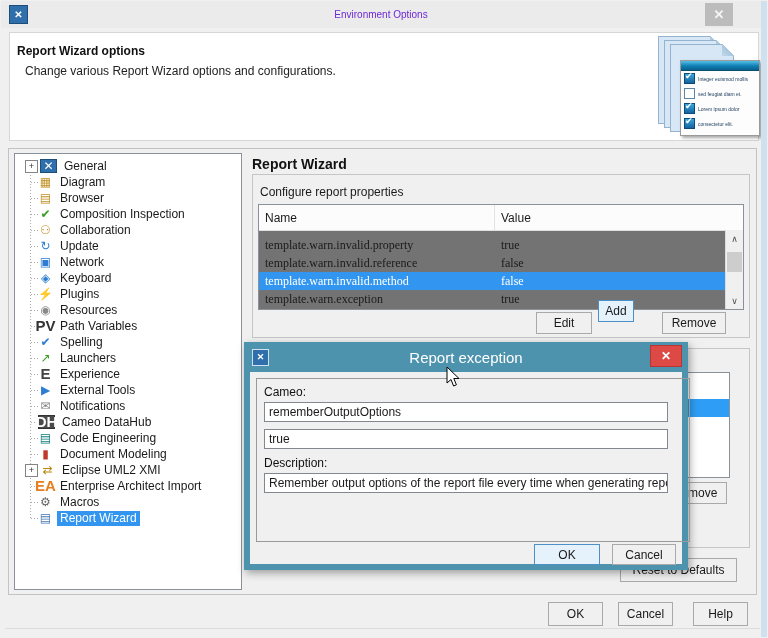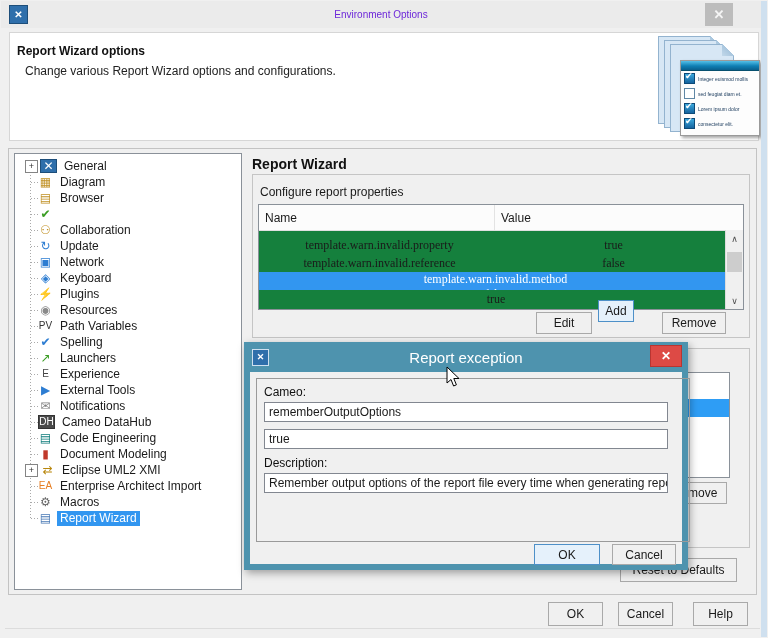--- a/index.html
+++ b/index.html
@@ -46,41 +46,41 @@
     background:repeating-linear-gradient(to bottom,#aaa 0 1px,transparent 1px 3px);}
   .tree{position:absolute;left:0;top:4px;right:0;}
   .tree-row{height:16px;display:flex;align-items:center;position:relative;padding-left:10px;white-space:nowrap;}
   .tree-row::before{content:"";position:absolute;left:16px;top:8px;width:9px;height:1px;
     background:repeating-linear-gradient(to right,#aaa 0 1px,transparent 1px 3px);}
   .expander{display:none;width:11px;height:11px;border:1px solid #848484;background:#fff;margin-right:2px;flex:none;
     align-items:center;justify-content:center;font-size:9px;line-height:9px;color:#333;z-index:1;}
   .exp-spacer{width:13px;flex:none;}
   .tree-icon{width:15px;height:14px;margin-right:4px;flex:none;display:flex;align-items:center;justify-content:center;
     font-size:12px;line-height:14px;z-index:1;background:#fff;}
-  .tree-icon.txt{font-size:10px;font-weight:normal;}
+  .tree-icon.txt{font-size:15px;font-weight:bold;}
   .tree-label{padding:0 3px;line-height:15px;}
   .tree-label.selected{background:#3296f0;color:#fff;}
 
   
   .rw-heading{left:252px;top:156px;font-size:14px;font-weight:bold;color:#111;}
   .group1{left:252px;top:174px;width:496px;height:162px;border:1px solid #c5c5c5;}
   .group1-label{left:260px;top:185px;}
-  .ptable{left:258px;top:204px;width:484px;height:104px;border:1px solid #8a9199;background:#15803d;text-align:center;}
+  .ptable{left:258px;top:204px;width:484px;height:104px;border:1px solid #8a9199;background:#737373;}
   .ptable-header{position:absolute;left:0;top:0;right:0;height:25px;background:#fcfcfc;border-bottom:1px solid #e0e0e0;display:flex;}
   .th-name{width:229px;padding-left:6px;display:flex;align-items:center;}
   .th-value{flex:1;padding-left:6px;display:flex;align-items:center;border-left:1px solid #e3e3e3;}
   .ptable-scroll{position:absolute;right:0;top:25px;bottom:0;width:17px;background:#f0f0f0;border-left:1px solid #dcdcdc;}
   .sb-arrow{position:absolute;left:0;right:0;height:15px;display:flex;align-items:center;justify-content:center;
     color:#505050;font-size:9px;}
   .sb-up{top:1px;} .sb-down{bottom:1px;}
   .sb-thumb{position:absolute;left:1px;right:1px;top:22px;height:20px;background:#cdcdcd;}
   .ptable-rows{position:absolute;left:0;top:25px;right:17px;bottom:0;overflow:hidden;font-family:Liberation Serif, serif;}
   .prow-sliver{height:6px;}
   .prow{height:18px;display:flex;align-items:center;}
-  .prow.selected{background:#3296f0;color:#fff;flex-direction:column;}
+  .prow.selected{background:#3296f0;color:#fff;}
   .prow .c-name{width:229px;padding-left:6px;overflow:hidden;white-space:nowrap;}
   .prow .c-value{flex:1;padding-left:7px;overflow:hidden;white-space:nowrap;}
 
   .btn{position:absolute;display:flex;align-items:center;justify-content:center;
     background:#f0f0f0;border:1px solid #a9a9a9;color:#1a1a1a;font-size:12px;box-sizing:border-box;}
   .btn.focused{background:#e5f1fb;border-color:#4d90c8;}
 
   
   .group2{left:252px;top:348px;width:496px;height:198px;border:1px solid #c5c5c5;}
   .g2-list{left:258px;top:372px;width:470px;height:104px;background:#fff;border:1px solid #8a9199;overflow:hidden;}
@@ -169,20 +169,21 @@
       <div class="tree-row">
 
     <span class="exp-spacer"></span>
     <span class="tree-icon" style="color: rgb(192, 144, 35);">▤</span>
     <span class="tree-label">Browser</span>
   </div>
       <div class="tree-row">
 
     <span class="exp-spacer"></span>
     <span class="tree-icon" style="color: rgb(58, 157, 35);">✔</span>
+    <span class="tree-label">Composition Inspection</span>
   </div>
       <div class="tree-row">
 
     <span class="exp-spacer"></span>
     <span class="tree-icon" style="color: rgb(192, 144, 35);">⚇</span>
     <span class="tree-label">Collaboration</span>
   </div>
       <div class="tree-row">
 
     <span class="exp-spacer"></span>
@@ -311,20 +312,21 @@
   </div>
       <div class="prow">
     <div class="c-name">template.warn.invalid.reference</div>
     <div class="c-value">false</div>
   </div>
       <div class="prow selected">
     <div class="c-name">template.warn.invalid.method</div>
     <div class="c-value">false</div>
   </div>
       <div class="prow">
+    <div class="c-name">template.warn.exception</div>
     <div class="c-value">true</div>
   </div>
     </div>
   <div class="ptable-scroll">
     <div class="sb-arrow sb-up">∧</div>
     <div class="sb-thumb"></div>
     <div class="sb-arrow sb-down">∨</div>
   </div>
 </div>
 <div id="g1-buttons">

